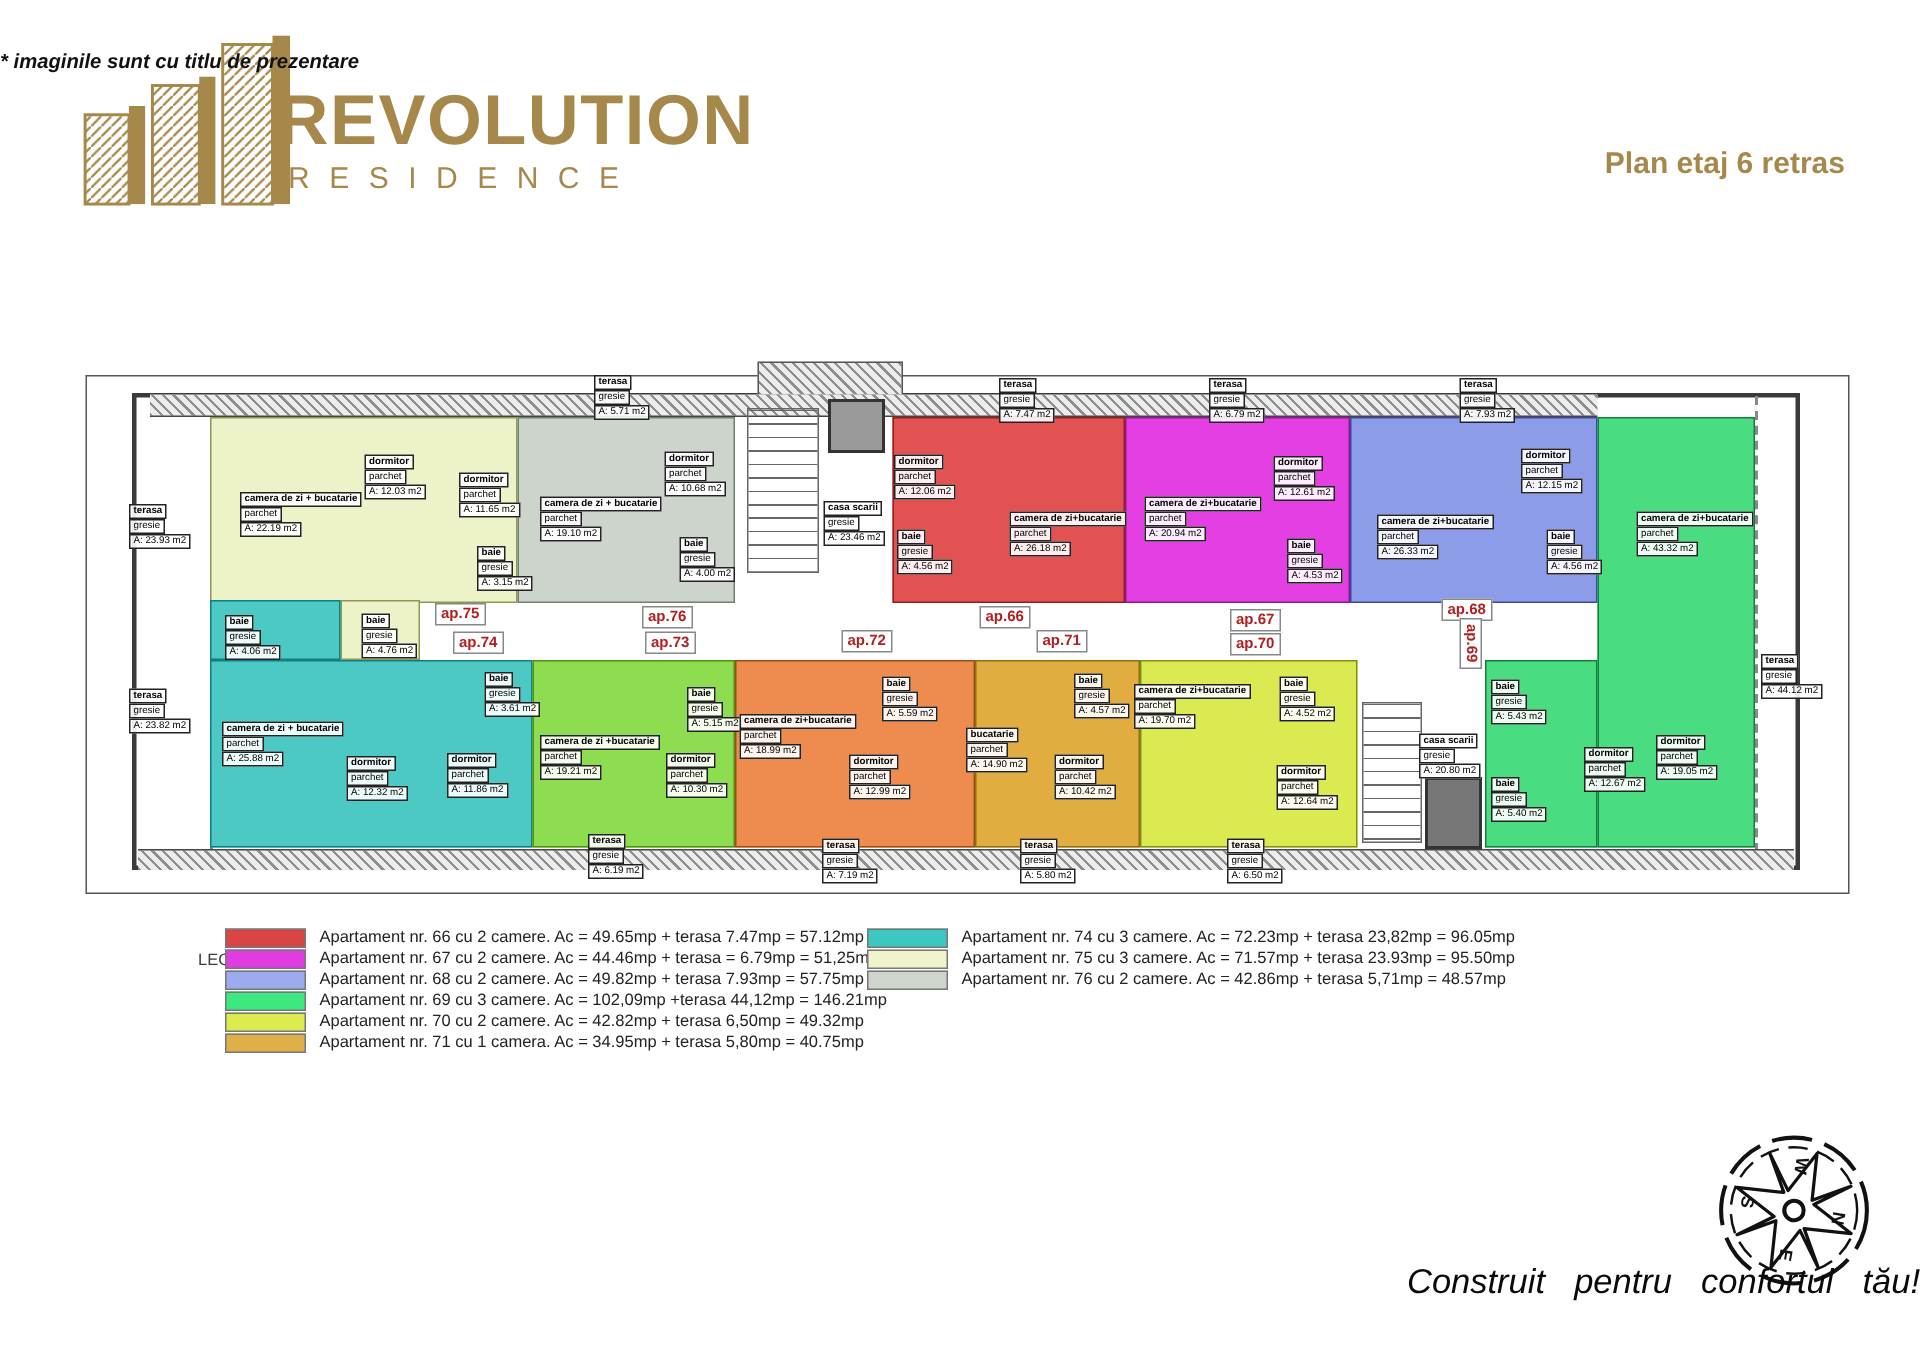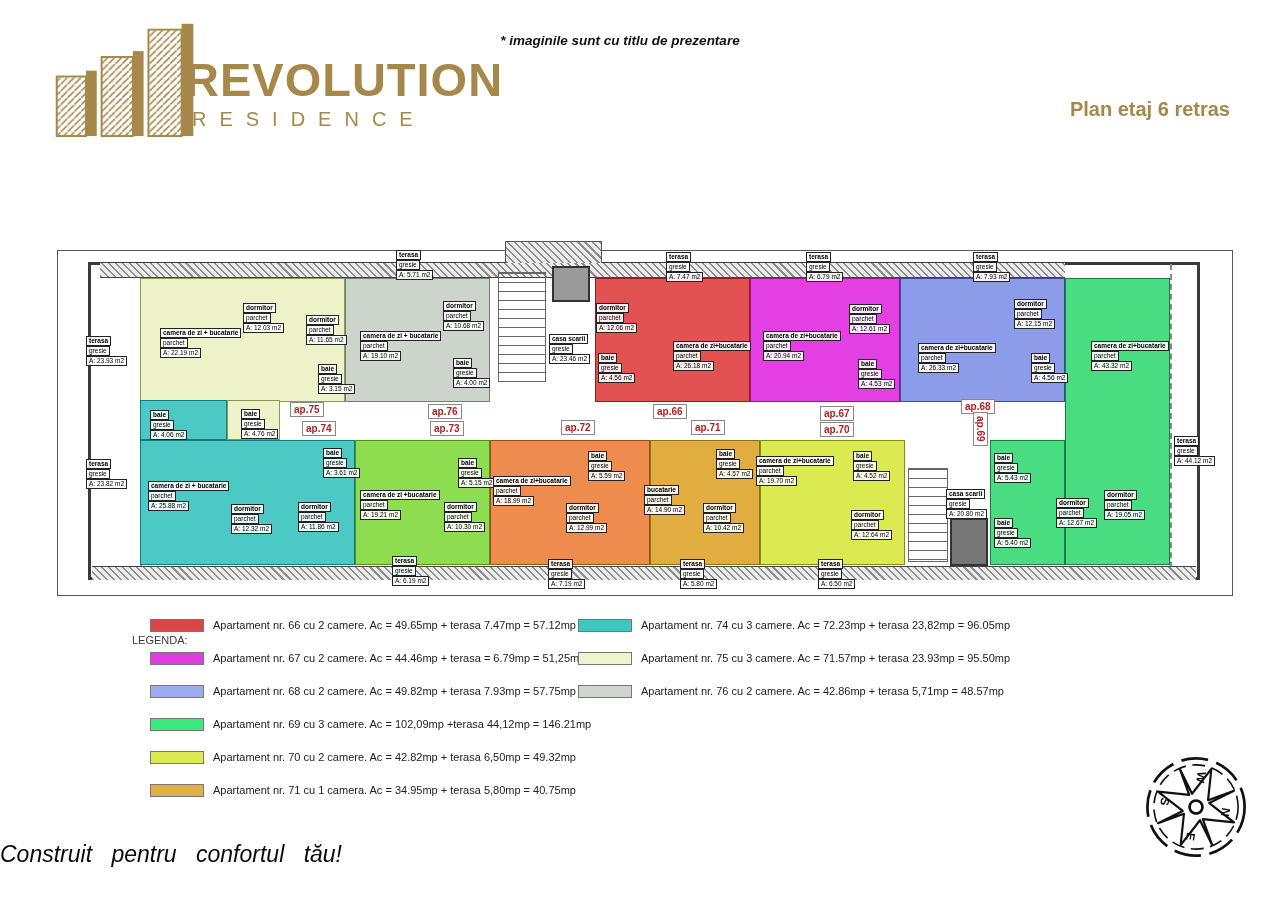--- a/index.html
+++ b/index.html
@@ -7,21 +7,21 @@
     width:1280px;height:905px;position:relative;overflow:hidden;
     background:#fff;font-family:"Liberation Sans",sans-serif;color:#111;
   }
 
   
   #logo{position:absolute;left:52px;top:16px;width:470px;height:122px;}
   #brand-name{position:absolute;left:133px;top:36px;font-size:47px;font-weight:700;
     color:#a6884b;letter-spacing:1px;white-space:nowrap;}
   #brand-sub{position:absolute;left:140px;top:92px;font-size:20px;color:#a6884b;
     letter-spacing:13px;white-space:nowrap;}
-  #disclaimer{position:absolute;left:0;top:33px;width:1240px;text-align:center;
+  #disclaimer{position:absolute;left:0;top:33px;width:1240px;text-align:left;
     font-style:italic;font-weight:600;font-size:13.5px;color:#111;}
   #plan-title{position:absolute;left:0;top:98px;width:1230px;text-align:right;
     font-size:20px;font-weight:700;color:#a6884b;}
 
   
   #plan{position:absolute;left:0;top:0;width:1280px;height:905px;}
   #outer-line{position:absolute;left:57px;top:250px;width:1174px;height:344px;border:1px solid #555;}
   #building{position:absolute;left:88px;top:262px;width:1112px;height:318px;
     border:3px solid #3a3a3a;background:#fff;box-sizing:border-box;}
   .hatch{background:#ececec;background-image:repeating-linear-gradient(45deg,#8e8e8e 0 1.5px,transparent 1.5px 5px);}
@@ -43,29 +43,29 @@
   .room-label{position:absolute;z-index:5;font-size:6.5px;line-height:8px;color:#000;}
   .room-label .ln{border:1px solid #222;background:rgba(255,255,255,.9);padding:0 2px;width:max-content;}
   .room-label .hd{font-weight:700;}
   .ap-label{position:absolute;z-index:6;font-size:10px;font-weight:700;color:#b02020;
     background:#fff;border:1px solid #888;padding:0 3px;line-height:13px;white-space:nowrap;}
   .ap-label.vertical{transform:rotate(90deg);transform-origin:left top;}
 
   
   #legend{position:absolute;left:90px;top:618px;width:1140px;height:130px;}
   #legenda-title{position:absolute;left:2px;top:16px;font-size:11px;color:#3a3a3a;padding-left:40px;}
-  .legend-col{position:absolute;top:0;display:flex;flex-direction:column;gap:19px;}
+  .legend-col{position:absolute;top:0;display:flex;flex-direction:column;gap:0;}
   #legend-left{left:60px;}
   #legend-right{left:488px;}
   .legend-row{display:flex;align-items:center;height:14px;}
   .legend-swatch{width:54px;height:13px;border:1px solid #777;margin-right:9px;flex:none;box-sizing:border-box;}
   .legend-text{font-size:11px;color:#222;white-space:nowrap;}
 
   
-  #tagline{position:absolute;left:0;top:841px;width:1280px;text-align:left;
+  #tagline{position:absolute;left:0;top:841px;width:1280px;text-align:right;
     font-size:23px;font-style:italic;word-spacing:13px;color:#0a0a0a;}
   #compass{position:absolute;left:1142px;top:753px;width:108px;height:108px;}
 </style>
 </head>
 <body>
 
 <div id="logo">
   <svg width="150" height="122" viewBox="0 0 150 125">
     <defs>
       <pattern id="goldhatch" width="7" height="7" patternUnits="userSpaceOnUse">

